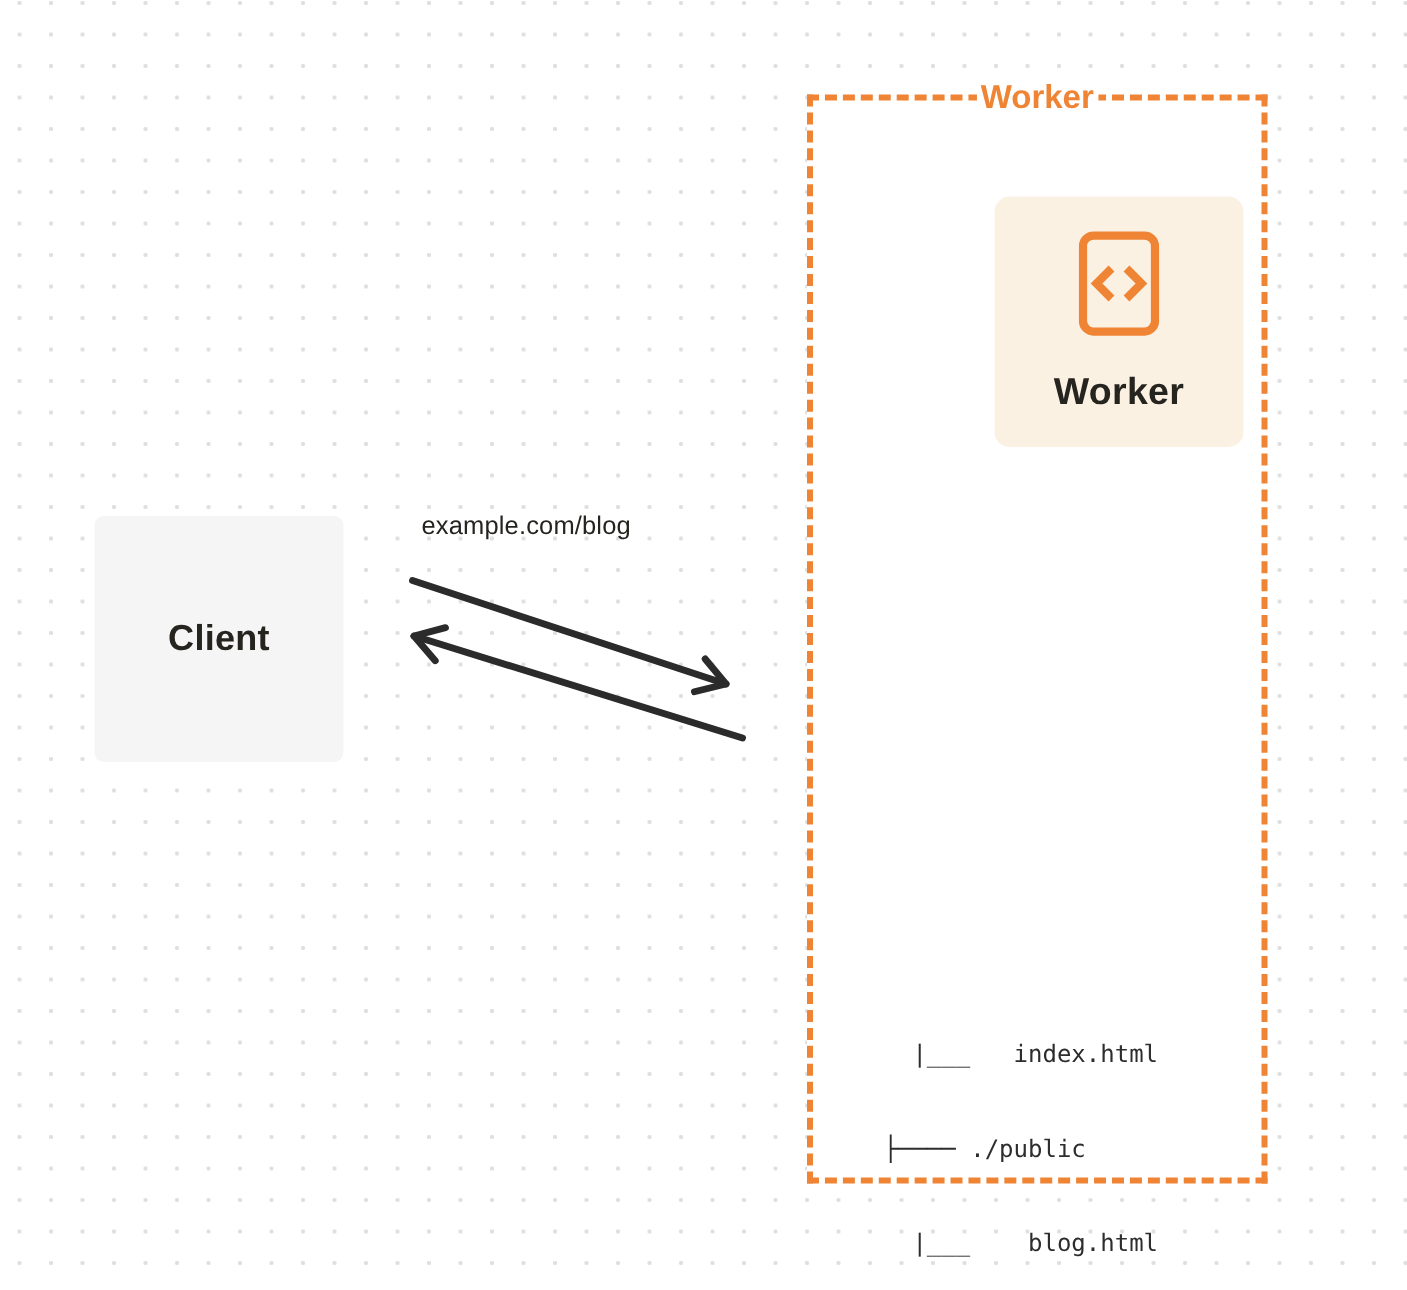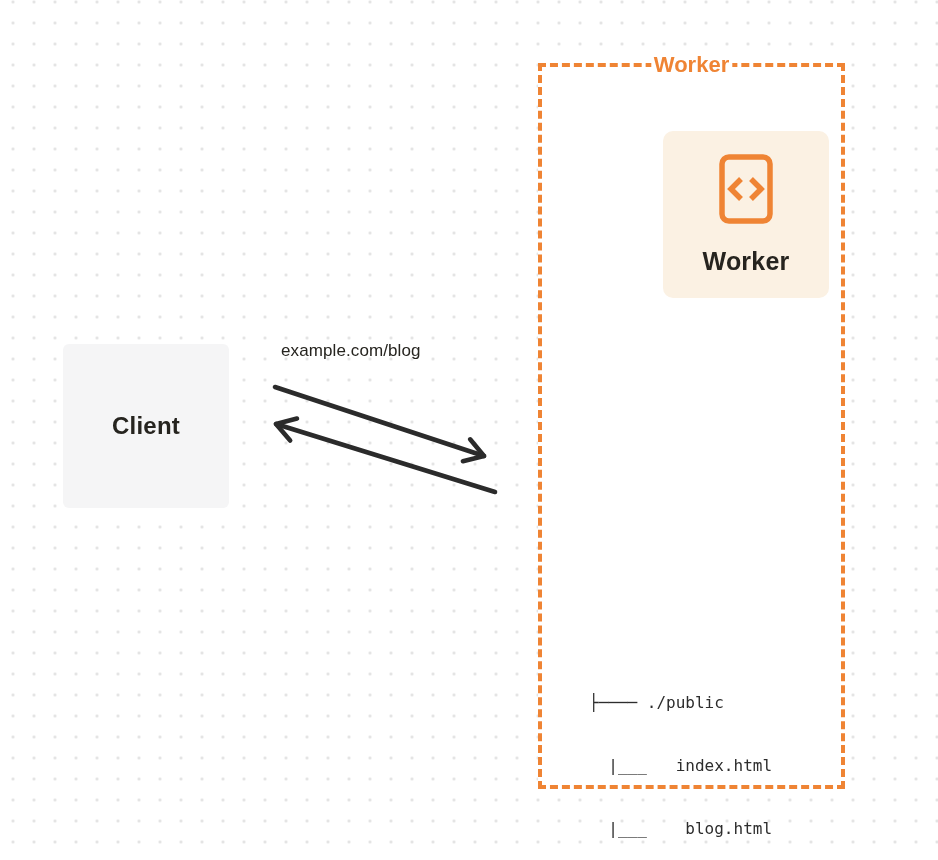--- a/index.html
+++ b/index.html
@@ -106,21 +106,21 @@
       <svg width="54" height="70" viewBox="0 0 54 70">
         <rect x="3" y="3" width="48" height="64" rx="7" fill="none" stroke="#EF8434" stroke-width="5.5"></rect>
         <polyline points="22,25 12,35 22,45" fill="none" stroke="#EF8434" stroke-width="5.5" stroke-linejoin="miter"></polyline>
         <polyline points="32,25 42,35 32,45" fill="none" stroke="#EF8434" stroke-width="5.5" stroke-linejoin="miter"></polyline>
       </svg>
       <span class="label">Worker</span>
     </div>
 
 
     <div class="file-tree">
+      <div>  |___   index.html</div>
       <div>├──── ./public</div>
-      <div>  |___   index.html</div>
       <div>  |___    blog.html</div>
       
     </div>
 
   </div>
 
 </div>
 
 </body></html>

